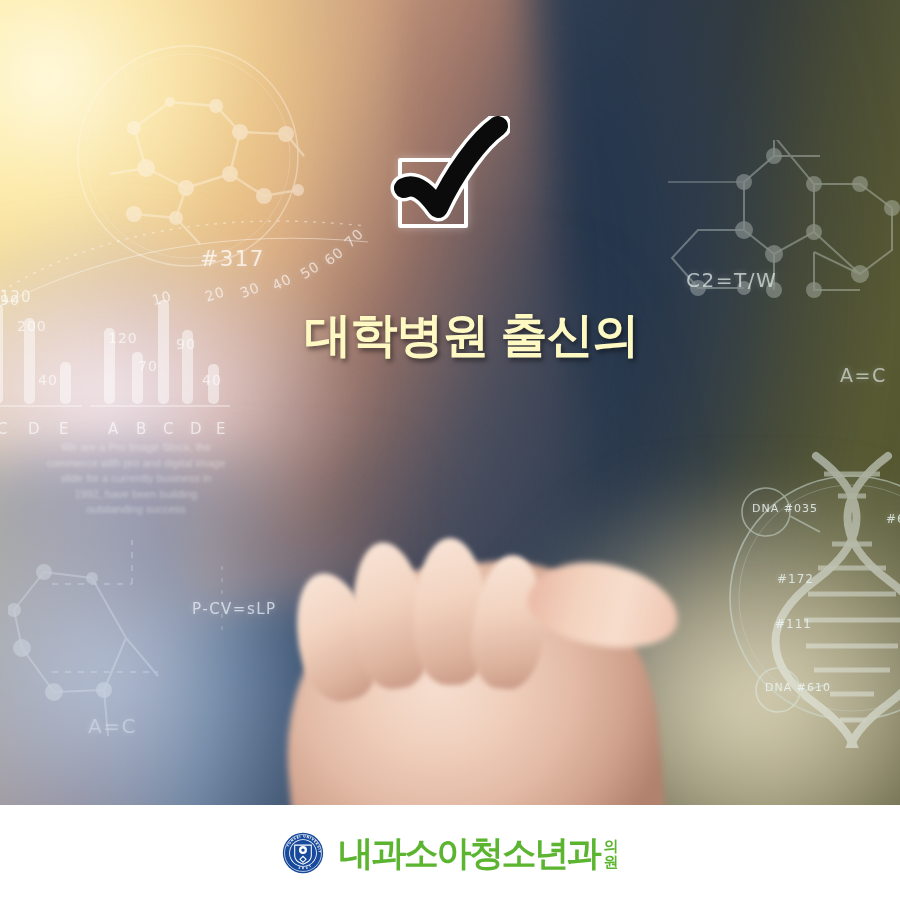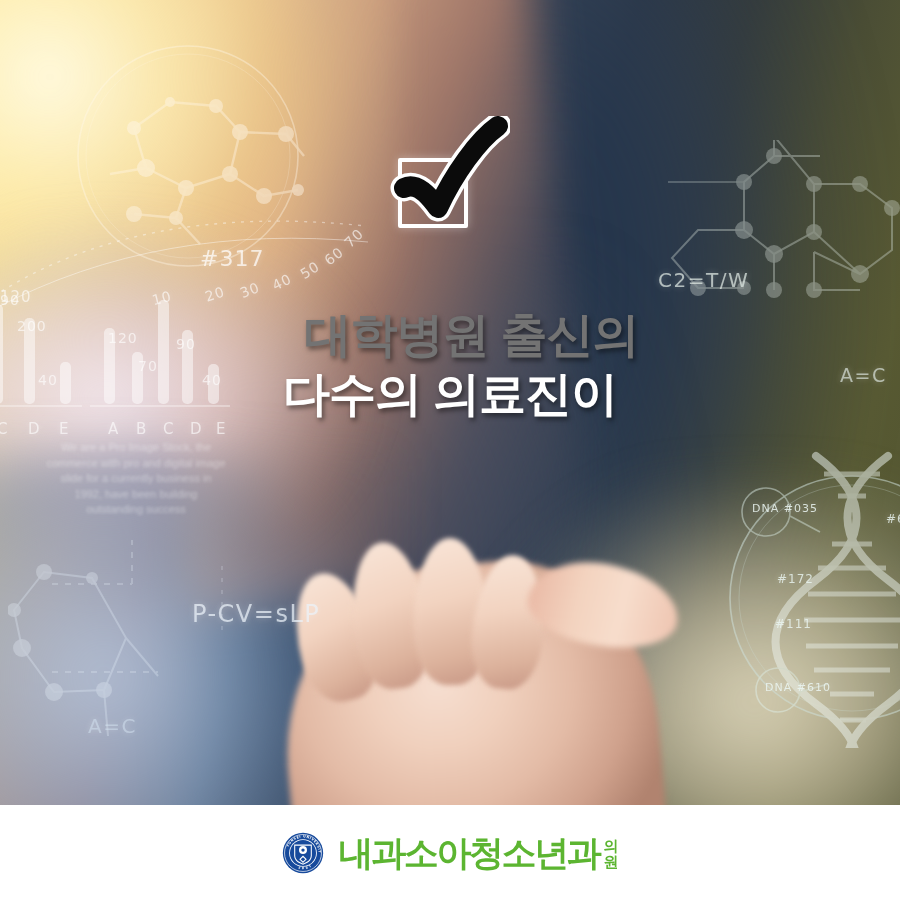--- a/index.html
+++ b/index.html
@@ -146,21 +146,21 @@
   .check-svg { position:absolute; left:-16px; top:-42px; }
 
   
   .headline {
     position:absolute; left:0; right:0; top:306px;
     text-align:center; line-height:1.25;
     font-family:"Liberation Sans","DejaVu Sans",sans-serif;
     font-weight:bold; font-size:47px; letter-spacing:-1px;
   }
   .headline .l { display:block; }
-  .hl-yellow { color:#737373; text-shadow:2px 3px 5px rgba(0,0,0,.5);padding-left:43px; }
+  .hl-yellow { color:#fef9c3; text-shadow:2px 3px 5px rgba(0,0,0,.5);padding-left:43px; }
   .hl-white  { color:#ffffff; text-shadow:2px 3px 5px rgba(0,0,0,.5); }
 
   
   .footer {
     position:absolute; left:0; right:0; bottom:0; height:95px;
     background:#ffffff; display:flex; align-items:center; justify-content:center;
   }
   .logo-row { display:flex; align-items:center; gap:9px; }
   .seal { width:42px; height:42px; flex:0 0 42px; }
   .logo-text { display:flex; align-items:flex-end; }
@@ -295,21 +295,21 @@
         <circle cx="96" cy="150" r="8"></circle>
           <circle cx="6" cy="70" r="7"></circle>
       </g>
       <g stroke="#e8f0f8" stroke-width="2" stroke-dasharray="6 7" opacity=".6" fill="none">
         <path d="M44 44 L124 44"></path>
         <path d="M124 44 L124 -4"></path>
         <path d="M44 132 L150 132"></path>
       </g>
       <path d="M214 26 L214 96" stroke="#e8f0f8" stroke-width="2" stroke-dasharray="4 8" opacity=".45"></path>
     </svg>
-    <div class="hud-txt" style="left:192px;top:600px;font-size:24px;letter-spacing:1.5px;color:rgba(235,242,250,.72)">P-CV=sLP</div>
+    <div class="hud-txt" style="left:192px;top:600px;font-size:15px;letter-spacing:1.5px;color:rgba(235,242,250,.72)">P-CV=sLP</div>
     <div class="hud-txt" style="left:88px;top:714px;font-size:20px;letter-spacing:1.5px;color:rgba(210,224,238,.55)">A=C</div>
 
     <svg class="mol-right" width="232" height="260" viewBox="0 0 232 260" opacity="0.45">
       <g stroke="#cfd9d2" stroke-width="2" fill="none" opacity=".85">
         <path d="M106 -4 L106 16 L76 42 L76 90 L106 114 L146 92 L146 44 Z"></path>
         <path d="M106 16 L152 16"></path>
         <path d="M146 44 L192 44 L224 68 L224 110 L192 134 L146 112"></path>
         <path d="M146 92 L192 134"></path>
         <path d="M76 90 L30 90 L4 118 L30 148 L76 148"></path>
         <path d="M106 114 L106 150"></path>
@@ -328,21 +328,21 @@
           <circle cx="106" cy="150" r="8"></circle>
         <circle cx="146" cy="150" r="8"></circle>
           <circle cx="30" cy="148" r="8"></circle>
         <circle cx="76" cy="148" r="7"></circle>
       </g>
       <g stroke="#cfd9d2" stroke-width="2" fill="none" opacity=".6">
         <path d="M76 42 L30 42"></path>
         <path d="M30 42 L-18 42"></path>
       </g>
     </svg>
-    <div class="hud-txt" style="left:658px;top:268px;font-size:20px;letter-spacing:1.5px;color:rgba(226,236,230,.72)">C2=T/W</div>
+    <div class="hud-txt" style="left:686px;top:268px;font-size:20px;letter-spacing:1.5px;color:rgba(226,236,230,.72)">C2=T/W</div>
     <div class="hud-txt" style="left:840px;top:364px;font-size:19px;letter-spacing:1.5px;color:rgba(226,236,230,.66)">A=C</div>
 
     <svg class="dna-wrap" width="220" height="300" viewBox="0 0 220 300" opacity="0.55">
       <circle cx="132" cy="150" r="122" fill="rgba(226,238,234,.10)" stroke="#cfe0da" stroke-width="1.6"></circle>
       <circle cx="132" cy="150" r="113" fill="none" stroke="#cfe0da" stroke-width=".9" opacity=".55"></circle>
       <g stroke="#eef6f2" stroke-width="8" fill="none" stroke-linecap="round" opacity=".92">
         <path d="M96 8 C150 48 150 92 96 132 C42 172 42 216 96 256 C150 296 150 330 96 360"></path>
         <path d="M168 8 C114 48 114 92 168 132 C222 172 222 216 168 256 C114 296 114 330 168 360"></path>
       </g>
       <g stroke="#eef6f2" stroke-width="5" opacity=".8">
@@ -374,21 +374,20 @@
   <div class="check">
     <div class="check-box"></div>
     <svg class="check-svg" width="128" height="118" viewBox="0 0 128 118">
       <path d="M22 72 C34 66 46 78 56 92 C72 58 96 24 116 10" fill="none" stroke="#ffffff" stroke-width="27" stroke-linecap="round" stroke-linejoin="round"></path>
       <path d="M22 72 C34 66 46 78 56 92 C72 58 96 24 116 10" fill="none" stroke="#0b0b0b" stroke-width="20" stroke-linecap="round" stroke-linejoin="round"></path>
     </svg>
   </div>
 
   <div class="headline">
     <span class="l hl-yellow">대학병원 출신의</span>
-    <span class="l hl-white">다수의 의료진이</span>
   </div>
 
   <div class="footer">
     <div class="logo-row">
 
       <svg class="seal" viewBox="0 0 100 100">
         <defs>
           <path id="arcTop" d="M50 50 m-37 0 a37 37 0 0 1 74 0" fill="none"></path>
           <path id="arcBot" d="M50 50 m33 0 a33 33 0 0 1 -66 0" fill="none"></path>
         </defs>

